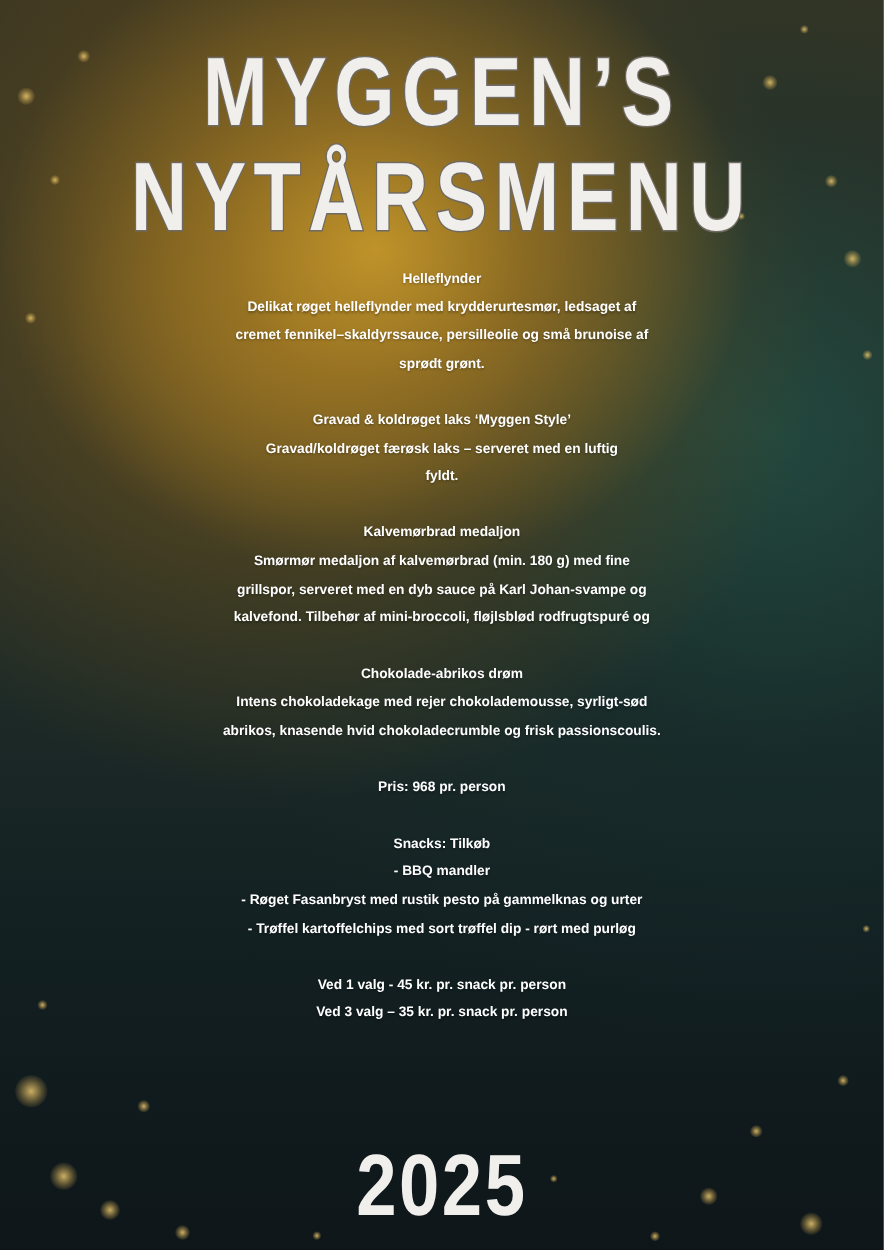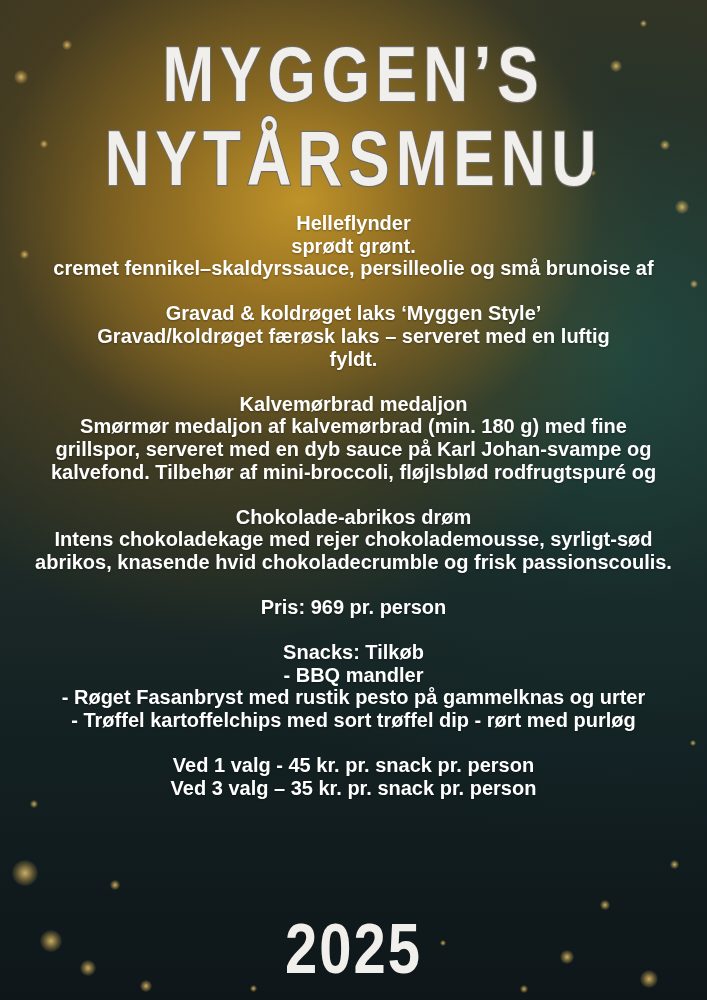--- a/index.html
+++ b/index.html
@@ -33,21 +33,21 @@
       paint-order: stroke fill;
       transform: scaleY(1.25);
       line-height: 1;
     }
     .title-1 { top: 44px; font-size: 62px; }
     .title-2 { top: 128px; font-size: 62px; }
     .body-text {
       position: absolute; left: 30px; width: 647px;
       font-family: "Liberation Sans", "DejaVu Sans", sans-serif;
       font-weight: 700;
-      font-size: 20px;
+      font-size: 11px;
       line-height: 22.6px;
       color: #ffffff;
       text-shadow: 0 1px 2px rgba(0,0,0,0.35);
     }
     .section { margin-bottom: 22.6px; }
     .line { display: block; }
     .year {
       position: absolute; left: 0; width: 707px; top: 920px;
       font-size: 58px; font-weight: 700;
       color: #f1efec;
@@ -86,41 +86,42 @@
   <div class="sparkle" style="left:690px;top:740px;width:6px;height:6px;"></div>
 </div>
 
 <div class="content">
   <div class="title title-1">MYGGEN’S</div>
   <div class="title title-2">NYTÅRSMENU</div>
 
   <div class="body-text" style="top:212px;">
     <div class="section">
       <span class="line">Helleflynder</span>
+      <span class="line">Delikat røget helleflynder med krydderurtesmør, ledsaget af</span>
+      <span class="line">cremet fennikel–skaldyrssauce, persilleolie og små brunoise af</span>
       <span class="line">sprødt grønt.</span>
-      <span class="line">cremet fennikel–skaldyrssauce, persilleolie og små brunoise af</span>
     </div>
     <div class="section">
       <span class="line">Gravad &amp; koldrøget laks ‘Myggen Style’</span>
       <span class="line">Gravad/koldrøget færøsk laks – serveret med en luftig</span>
       <span class="line">fyldt.</span>
     </div>
     <div class="section">
       <span class="line">Kalvemørbrad medaljon</span>
       <span class="line">Smørmør medaljon af kalvemørbrad (min. 180 g) med fine</span>
       <span class="line">grillspor, serveret med en dyb sauce på Karl Johan-svampe og</span>
       <span class="line">kalvefond. Tilbehør af mini-broccoli, fløjlsblød rodfrugtspuré og</span>
     </div>
     <div class="section">
       <span class="line">Chokolade-abrikos drøm</span>
       <span class="line">Intens chokoladekage med rejer chokolademousse, syrligt-sød</span>
       <span class="line">abrikos, knasende hvid chokoladecrumble og frisk passionscoulis.</span>
     </div>
     <div class="section">
-      <span class="line">Pris: 969 pr. person</span>
+      <span class="line">Pris: 968 pr. person</span>
     </div>
     <div class="section">
       <span class="line">Snacks: Tilkøb</span>
       <span class="line">- BBQ mandler</span>
       <span class="line">- Røget Fasanbryst med rustik pesto på gammelknas og urter</span>
       <span class="line">- Trøffel kartoffelchips med sort trøffel dip - rørt med purløg</span>
     </div>
     <div class="section">
       <span class="line">Ved 1 valg - 45 kr. pr. snack pr. person</span>
       <span class="line">Ved 3 valg – 35 kr. pr. snack pr. person</span>

